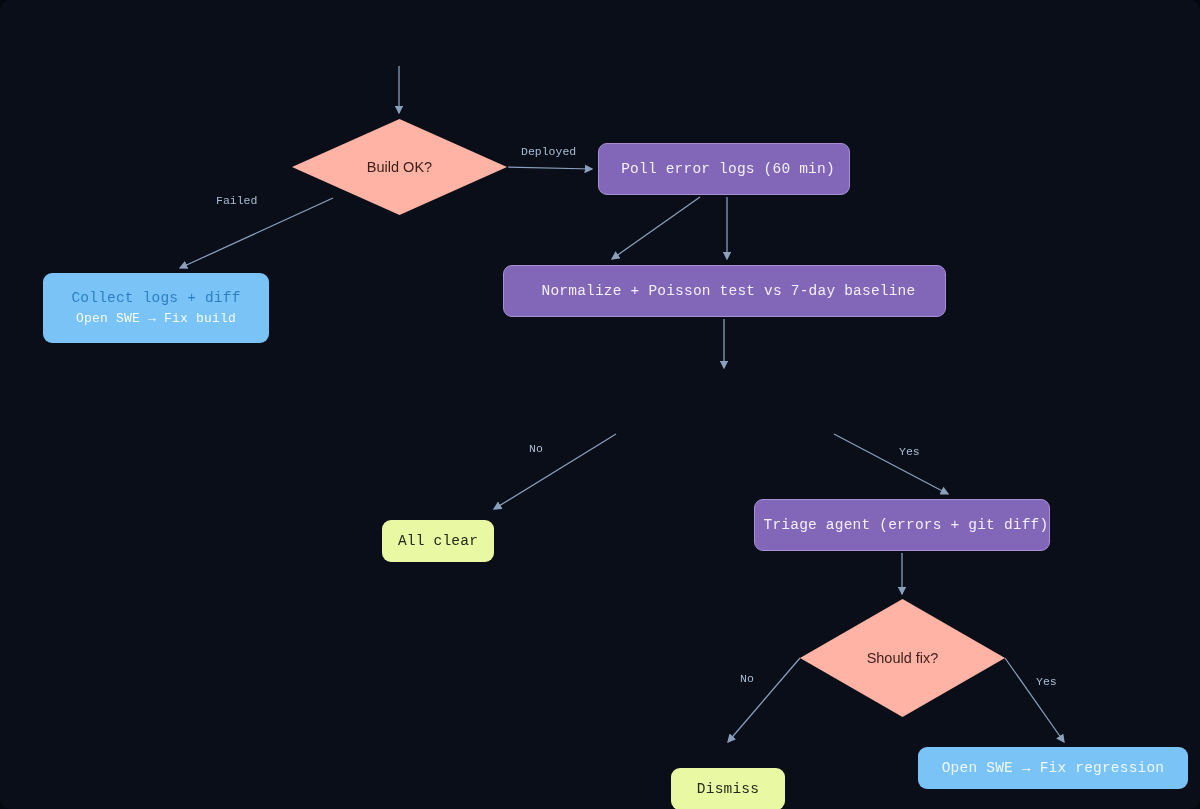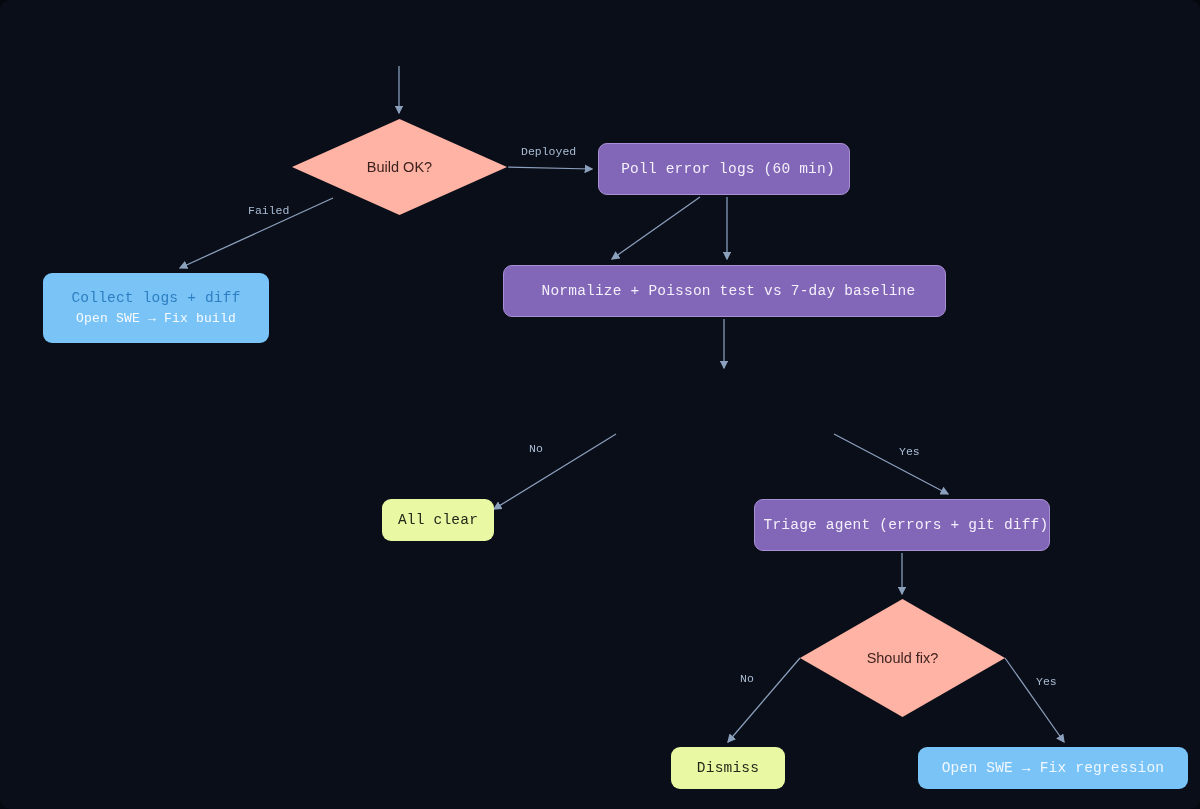--- a/index.html
+++ b/index.html
@@ -93,20 +93,21 @@
     line-height: 1.55;
   }
   
   .node-terminal {
     background: #e9f9a3;
     border-radius: 9px;
     color: #23281a;
     font-family: "Liberation Mono", monospace;
     font-size: 14.5px;
     letter-spacing: .2px;
+    margin-top: 21px;
   }
   .edge-label {
     position: absolute;
     font-family: "Liberation Mono", monospace;
     font-size: 11.5px;
     color: #a9bcd4;
     white-space: nowrap;
   }
 </style>
 </head>
@@ -129,21 +130,21 @@
       <line x1="724" y1="319" x2="724" y2="368"></line>
       <line x1="616" y1="434" x2="494" y2="509"></line>
       <line x1="834" y1="434" x2="948" y2="494"></line>
       <line x1="902" y1="553" x2="902" y2="594"></line>
       <line x1="800" y1="658" x2="728" y2="742"></line>
       <line x1="1005" y1="658" x2="1064" y2="742"></line>
     </g>
   </svg>
 
   <div class="edge-label" style="left:521px; top:145px;">Deployed</div>
-  <div class="edge-label" style="left:216px; top:204px;margin-left:32px;">Failed</div>
+  <div class="edge-label" style="left:216px; top:194px;">Failed</div>
   <div class="edge-label" style="left:529px; top:442px;">No</div>
   <div class="edge-label" style="left:899px; top:445px;">Yes</div>
   <div class="edge-label" style="left:740px; top:672px;">No</div>
   <div class="edge-label" style="left:1036px; top:675px;">Yes</div>
 
 
   <div class="node node-diamond" style="left:292px; top:119px; width:215px; height:96px;">
     <div class="diamond-shape"></div>
     <span class="diamond-label">Build OK?</span>
   </div>

